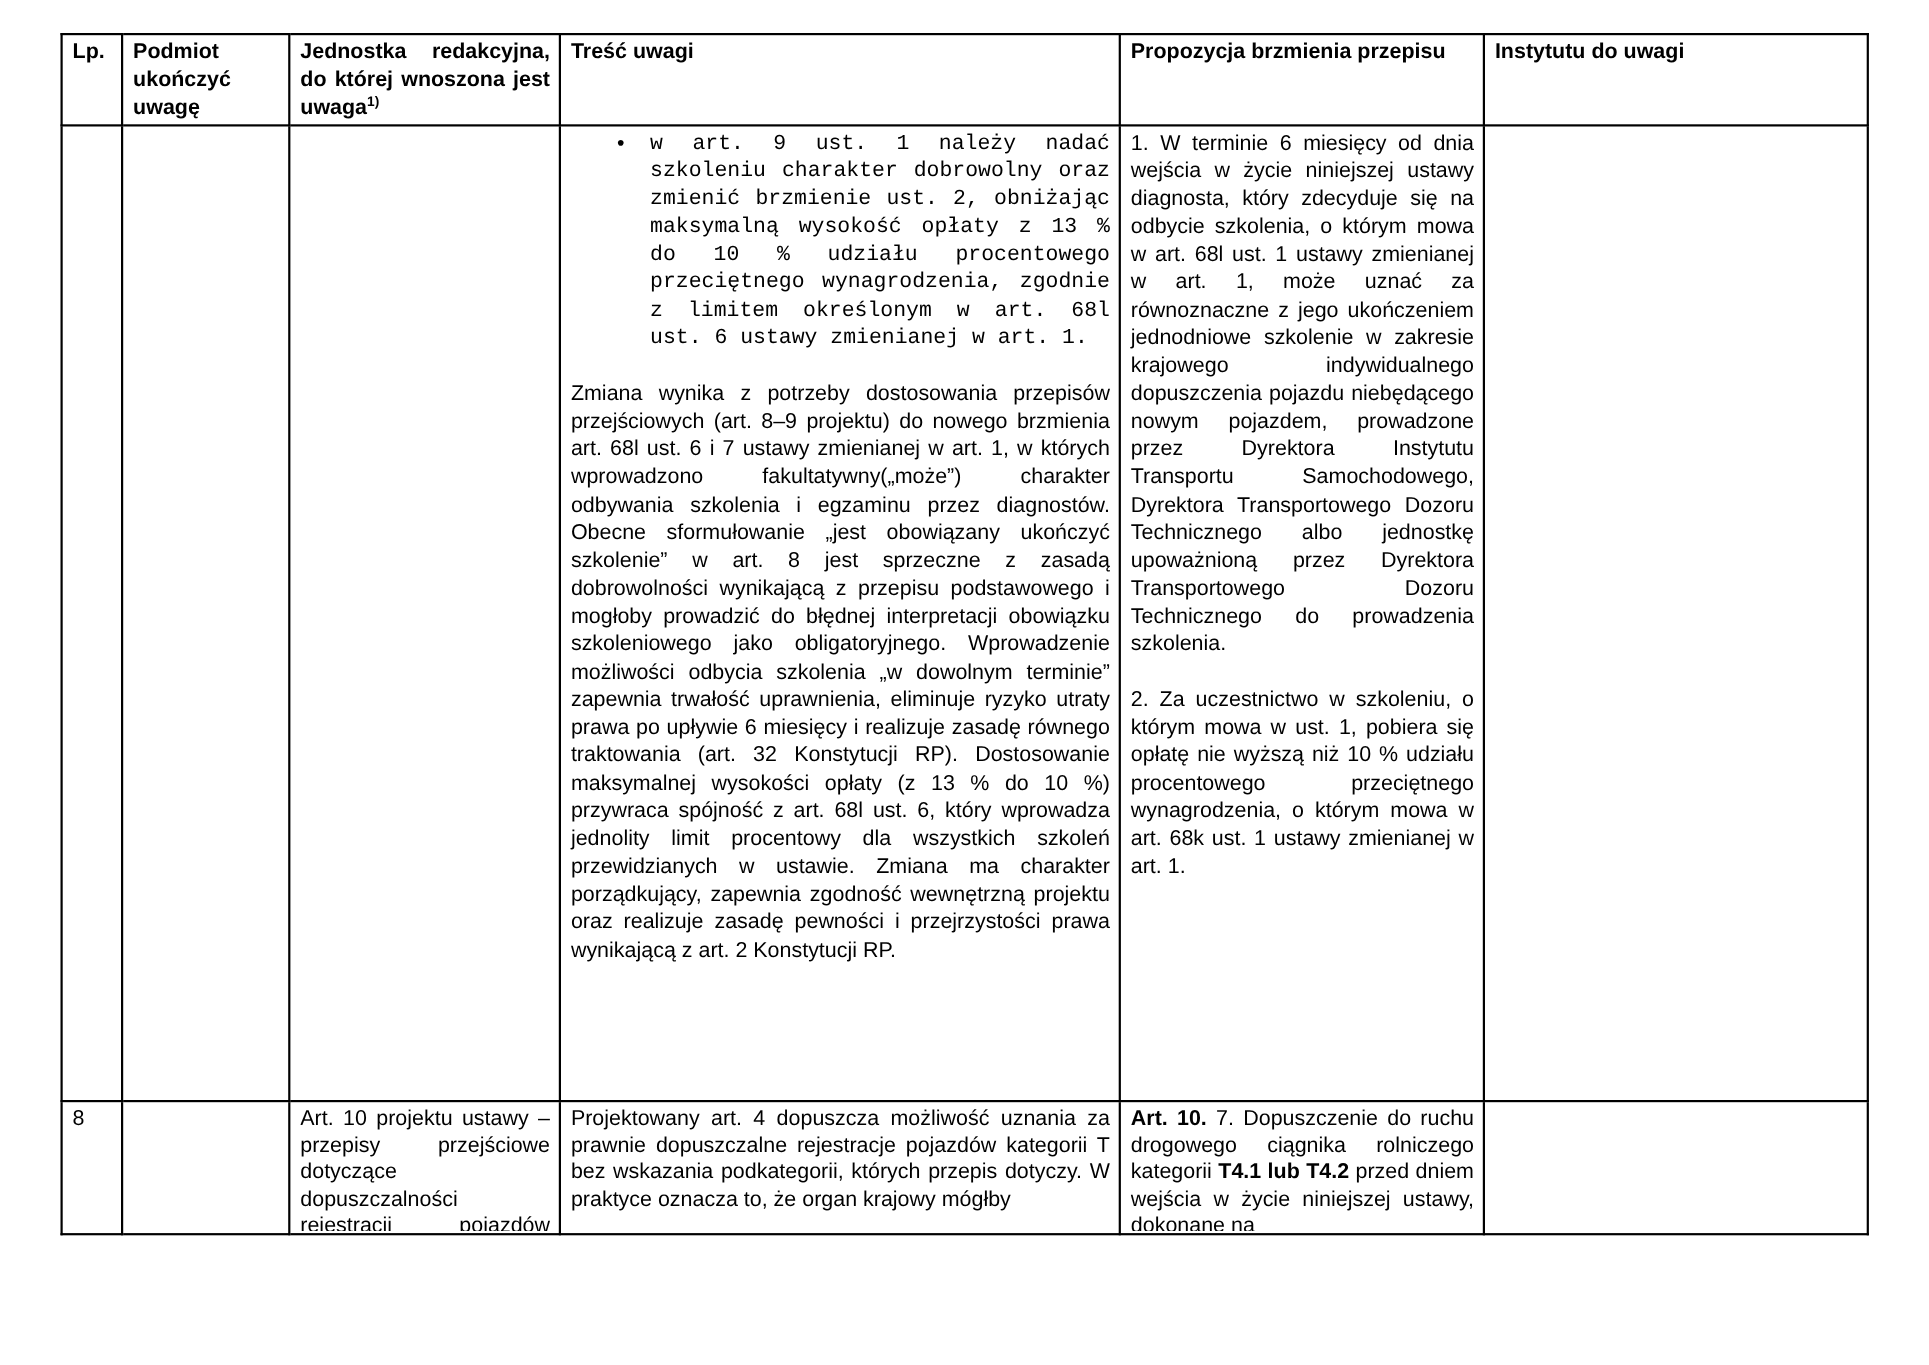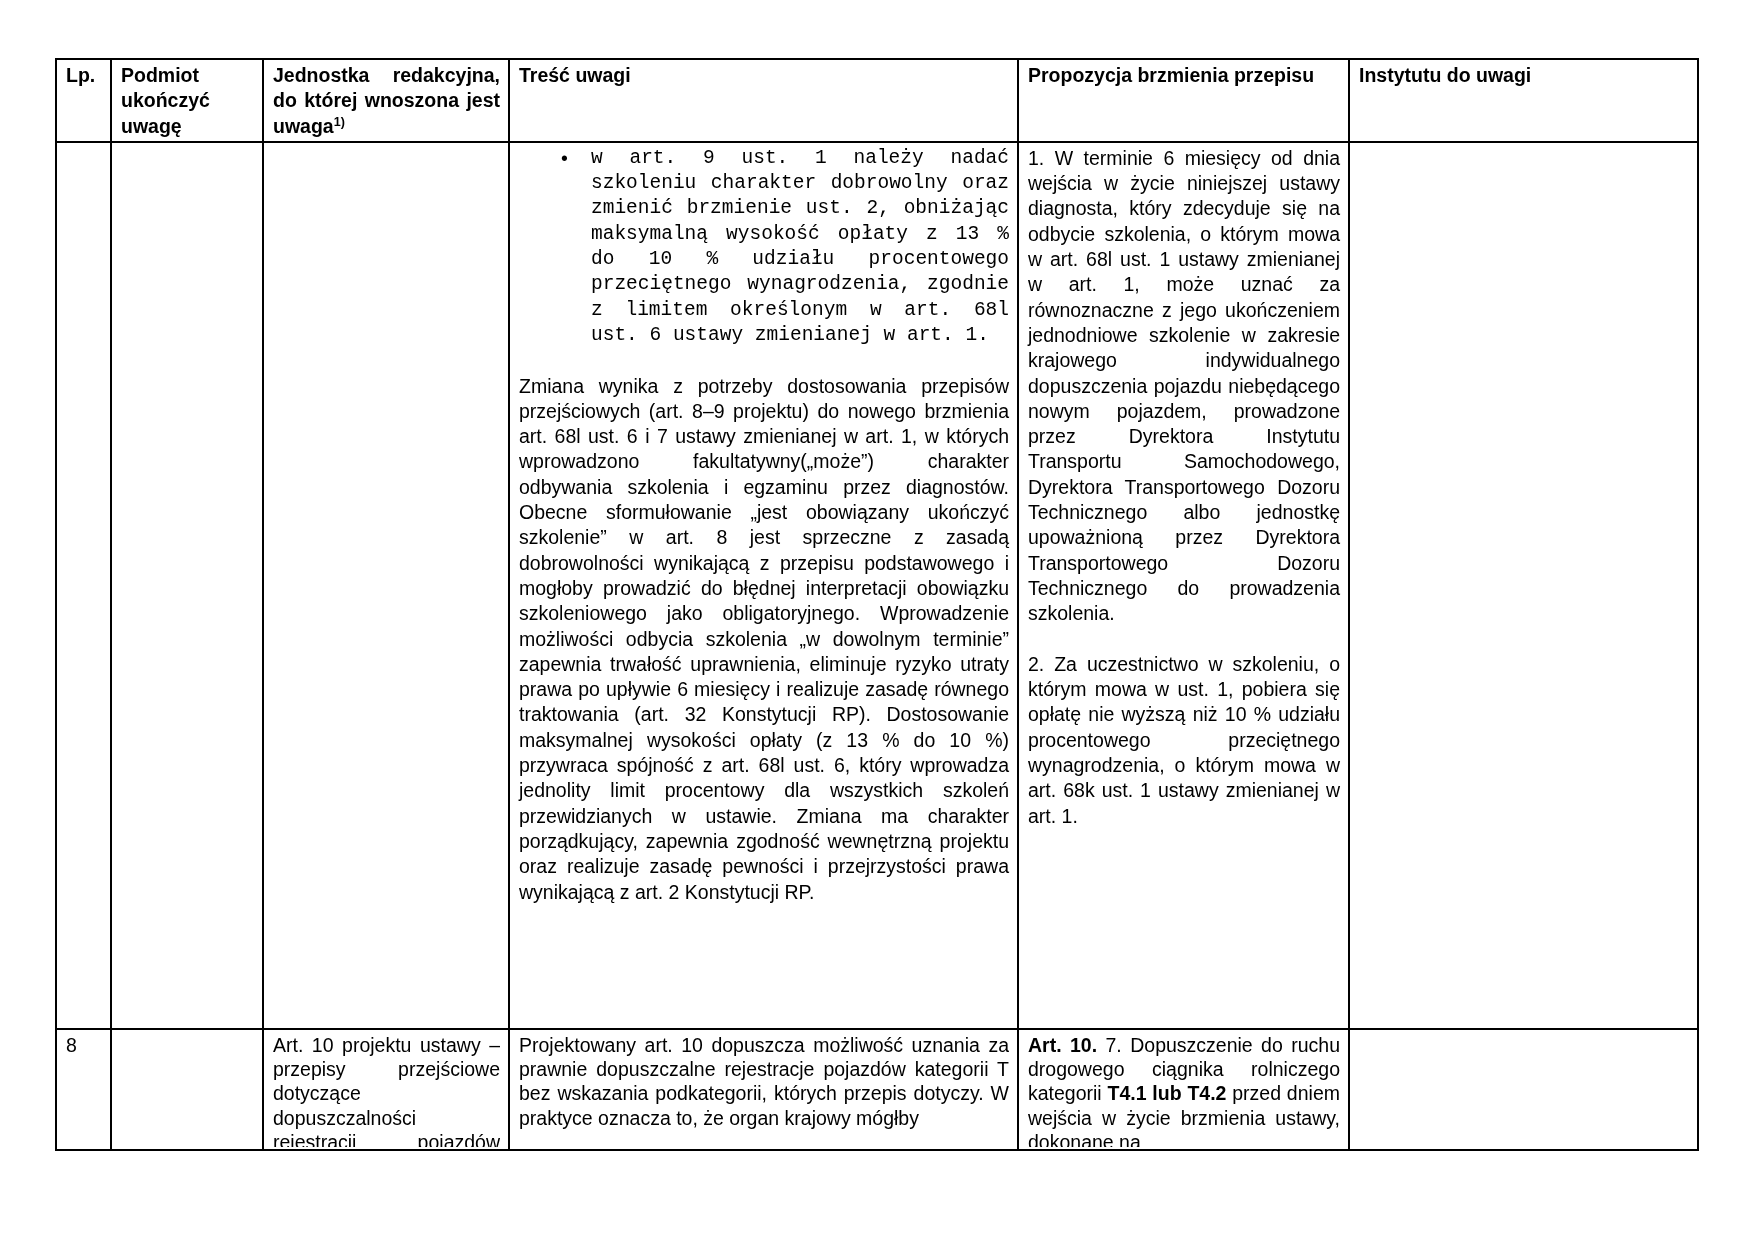--- a/index.html
+++ b/index.html
@@ -9,21 +9,21 @@
     font-family: "Liberation Sans", sans-serif;
     color: #000;
     overflow: hidden;
   }
   .page { width: 1754px; height: 1241px; background: #fff; position: relative; }
 
   table.doc-table {
     border-collapse: collapse;
     table-layout: fixed;
     width: 1642px;
-    margin: 58px 0 0 55px;
+    margin: 30px 0 0 55px;
   }
   th, td {
     border: 2px solid #000;
     vertical-align: top;
     padding: 3px 8px 2px 9px;
     font-size: 19.5px;
     line-height: 25.3px;
     text-align: justify;
     overflow: hidden;
     word-spacing: normal;
@@ -105,24 +105,24 @@
         <td>
           <div class="clip">8</div>
         </td>
         <td>
           <div class="clip"></div>
         </td>
         <td>
           <div class="clip">Art. 10 projektu ustawy – przepisy przejściowe dotyczące dopuszczalności rejestracji pojazdów kategorii T (ciągników</div>
         </td>
         <td>
-          <div class="clip">Projektowany art. 10 dopuszcza możliwość uznania za prawnie dopuszczalne rejestracje pojazdów kategorii T bez wskazania podkategorii, których przepis dotyczy. W praktyce oznacza to, że organ krajowy mógłby</div>
+          <div class="clip">Projektowany art. 4 dopuszcza możliwość uznania za prawnie dopuszczalne rejestracje pojazdów kategorii T bez wskazania podkategorii, których przepis dotyczy. W praktyce oznacza to, że organ krajowy mógłby</div>
         </td>
         <td>
-          <div class="clip"><b>Art. 10.</b><span> 7. Dopuszczenie do ruchu drogowego ciągnika rolniczego kategorii </span><b>T4.1 lub T4.2</b><span> przed dniem wejścia w życie brzmienia ustawy, dokonane na</span></div>
+          <div class="clip"><b>Art. 10.</b><span> 7. Dopuszczenie do ruchu drogowego ciągnika rolniczego kategorii </span><b>T4.1 lub T4.2</b><span> przed dniem wejścia w życie niniejszej ustawy, dokonane na</span></div>
         </td>
         <td>
           <div class="clip"></div>
         </td>
       </tr>
 
     </tbody>
   </table>
 </div>
 

